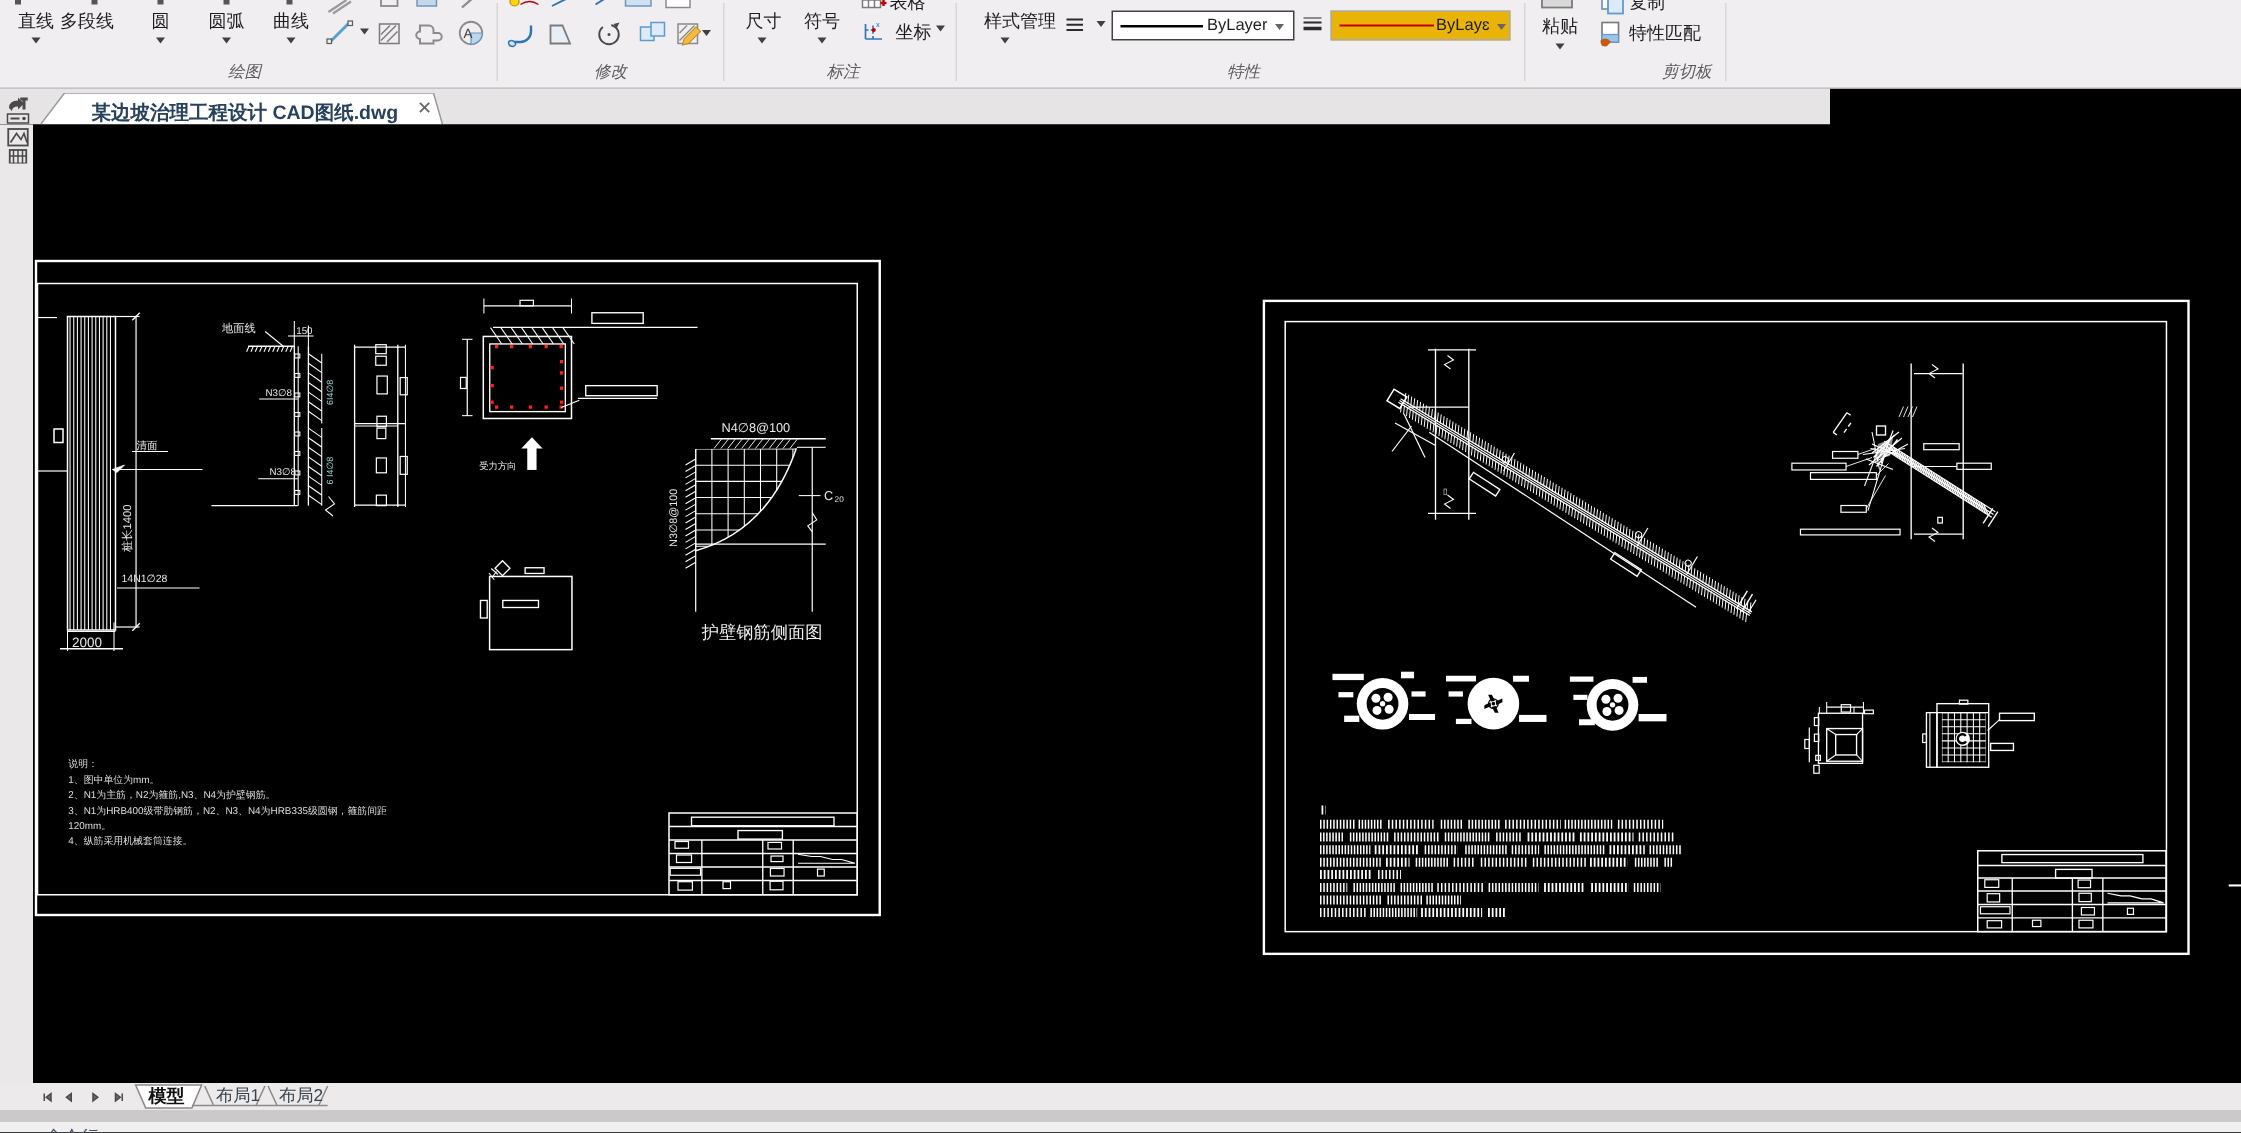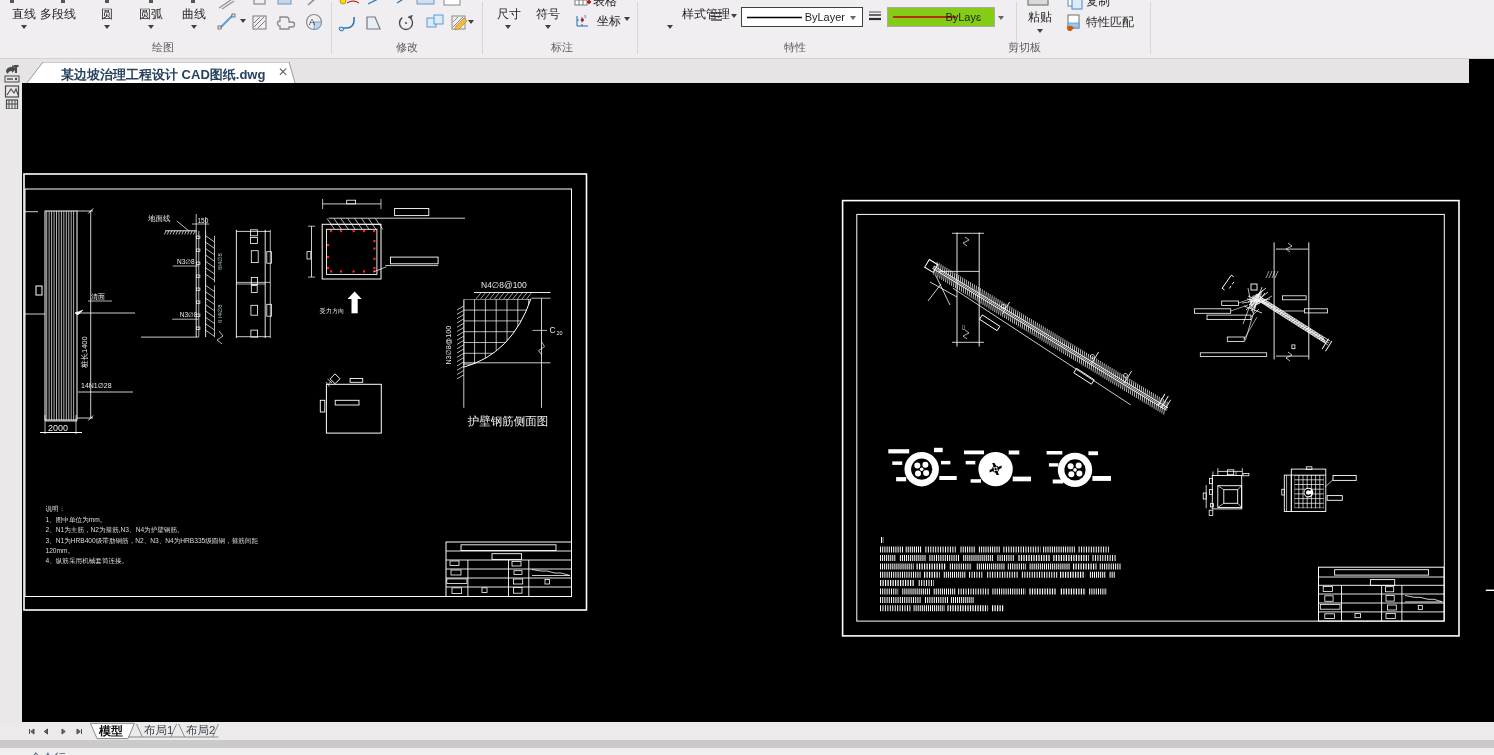--- a/index.html
+++ b/index.html
@@ -1,23 +1,23 @@
 <!DOCTYPE html>
 <html><head>
 <meta charset="utf-8">
 <style>
 html,body{margin:0;padding:0;background:#000;}
 body{width:1494px;height:755px;position:relative;overflow:hidden;font-family:"Liberation Sans",sans-serif;}
 .abs{position:absolute;}
 #ribbon{left:0;top:0;width:1494px;height:59px;background:#f0eef0;border-bottom:1px solid #d5d2d3;box-sizing:border-box;}
-.seclab{position:absolute;top:40px;font-size:11px;color:#5c5c5c;}
+.seclab{position:absolute;top:40px;font-size:11px;color:#5c5c5c;font-style:italic;}
 .vdiv{position:absolute;top:2px;height:52px;width:1px;background:#d9d6d7;}
 .bigbtn{position:absolute;top:6px;font-size:12px;color:#1e1e1e;white-space:nowrap;}
 .dar{position:absolute;width:0;height:0;border-left:3.5px solid transparent;border-right:3.5px solid transparent;border-top:4px solid #404040;}
-#tabbar{left:0;top:59px;width:1469px;height:24px;background:#e6e4e5;}
+#tabbar{left:0;top:59px;width:1220px;height:24px;background:#e6e4e5;}
 #doctab{position:absolute;left:27px;top:3px;width:268px;height:21px;background:#fff;clip-path:polygon(16px 0,262px 0,268px 21px,0 21px);}
 #doctab .t{position:absolute;left:34px;top:3.5px;font-size:13px;font-weight:bold;color:#28425e;letter-spacing:0px;}
 #doctab .x{position:absolute;left:251px;top:3px;font-size:12px;color:#666;}
 #leftstrip{left:0;top:83px;width:22px;height:640px;background:#eae8e9;z-index:5;}
 #canvas{left:0;top:83px;width:1494px;height:639px;background:#000;}
 #bottombar{left:0;top:722px;width:1494px;height:18px;background:#eceaeb;}
 #statgray{left:0;top:740px;width:1494px;height:8px;background:#cbc9ca;}
 #statwhite{left:0;top:748px;width:1494px;height:7px;background:#f1f0f0;overflow:hidden;}
 #statwhite span{position:absolute;left:30px;top:2px;font-size:12px;color:#44566e;}
 </style>
@@ -122,21 +122,21 @@
         <line x1="3" y1="6" x2="9" y2="6" stroke-dasharray="2 1.5"></line>
         <line x1="8" y1="3" x2="8" y2="12" stroke-dasharray="2 1.5"></line>
       </g>
 <circle cx="8.5" cy="6" r="1.4" fill="#c00000"></circle>
 <text x="10" y="4" font-size="5" fill="#2e75b6" font-family="Liberation Sans">x</text>
 </svg>
 <div class="bigbtn" style="left:597px;top:13px;">坐标</div>
 <div class="dar" style="left:624px;top:17px"></div>
 <div class="seclab" style="left:551px;text-align:center;">标注</div>
 <div class="vdiv" style="left:637px;"></div>
-<div class="bigbtn" style="left:706px;transform:translateX(-50%)">样式管理</div>
+<div class="bigbtn" style="left:680px;transform:translateX(-50%)">样式管理</div>
 <div class="dar" style="left:667px;top:25px"></div>
 <svg class="abs" style="left:710px;top:11px" width="16" height="10">
 <g stroke="#2b2b2b" stroke-width="1.2">
         <line x1="1" y1="2" x2="12" y2="2"></line>
         <line x1="1" y1="5.5" x2="12" y2="5.5"></line>
         <line x1="1" y1="9" x2="12" y2="9"></line>
       </g>
 </svg>
 <div class="dar" style="left:731px;top:14px"></div>
 <div class="abs" style="left:741px;top:7px;width:122px;height:20px;background:#fff;border:1px solid #404040;box-sizing:border-box;">
@@ -146,48 +146,48 @@
 <span style="position:absolute;right:17px;top:3px;font-size:11px;color:#1e1e1e">ByLayer</span>
 <div class="dar" style="left:108px;top:8px;border-top-color:#666"></div>
     </div>
 <svg class="abs" style="left:868px;top:10px" width="15" height="14">
 <g stroke="#2b2b2b">
         <line x1="1" y1="2" x2="13" y2="2" stroke-width="0.8"></line>
         <line x1="1" y1="5" x2="13" y2="5" stroke-width="1.4"></line>
         <line x1="1" y1="9" x2="13" y2="9" stroke-width="2.2"></line>
       </g>
 </svg>
-<div class="abs" style="left:887px;top:7px;width:108px;height:20px;background:#84cc16;border:1px solid #ababab;box-sizing:border-box;">
+<div class="abs" style="left:887px;top:7px;width:120px;height:20px;background:#eab308;border:1px solid #ababab;box-sizing:border-box;">
 <svg class="abs" style="left:4px;top:0" width="66" height="18">
         <line x1="1" y1="9" x2="64" y2="9" stroke="#c00000" stroke-width="1.3"></line>
       </svg>
 <span style="position:absolute;right:13px;top:3px;font-size:11px;color:#1e1e1e">ByLayɛ</span>
 <div class="dar" style="left:110px;top:8px;border-top-color:#666"></div>
     </div>
-<div class="seclab" style="left:784px;">特性</div>
+<div class="seclab" style="left:818px;">特性</div>
 <div class="vdiv" style="left:1016px;"></div>
 <svg class="abs" style="left:1026px;top:0" width="30" height="8">
 <rect x="2" y="-6" width="20" height="11" fill="#d9d9d9" stroke="#7a7a7a" stroke-width="1.2"></rect>
 </svg>
 <div class="bigbtn" style="left:1040px;top:9px;transform:translateX(-50%)">粘贴</div>
 <div class="dar" style="left:1037px;top:29px"></div>
 <svg class="abs" style="left:1066px;top:0" width="22" height="10">
 <rect x="2" y="-6" width="10" height="12" fill="#fff" stroke="#7a99b8" stroke-width="1.2"></rect>
 <rect x="6" y="-3" width="10" height="12" fill="#dcebf7" stroke="#5b9bd5" stroke-width="1.2"></rect>
 </svg>
 <div class="abs" style="left:1086px;top:0;width:46px;height:10px;overflow:hidden">
 <span style="position:absolute;left:0;top:-7px;font-size:12px;color:#1e1e1e">复制</span>
     </div>
 <svg class="abs" style="left:1066px;top:14px" width="20" height="17">
 <rect x="2" y="1" width="11" height="13" fill="#fff" stroke="#7a7a7a" stroke-width="1.1"></rect>
 <rect x="2" y="9" width="11" height="5" fill="#9dc3e6" stroke="#5b9bd5" stroke-width="0.8"></rect>
 <path d="M1 13 q4 -3 7 1 l-3 3 q-4 1 -4 -4" fill="#c55a11"></path>
 </svg>
 <div class="bigbtn" style="left:1086px;top:14px;text-align:center;">特性匹配</div>
-<div class="seclab" style="left:1008px;">剪切板</div>
+<div class="seclab" style="left:1108px;">剪切板</div>
 <div class="vdiv" style="left:1150px;"></div>
 <div class="abs" style="left:10px;top:0;width:4px;height:2.5px;background:#555"></div>
 <div class="abs" style="left:61px;top:0;width:4px;height:2.5px;background:#555"></div>
 <div class="abs" style="left:105px;top:0;width:4px;height:2.5px;background:#555"></div>
 <div class="abs" style="left:149px;top:0;width:4px;height:2.5px;background:#555"></div>
 <div class="abs" style="left:191px;top:0;width:4px;height:2.5px;background:#555"></div>
   </div>
 <div class="abs" id="tabbar">
   <div id="doctab">
       <span class="t">某边坡治理工程设计 CAD图纸.dwg</span>

